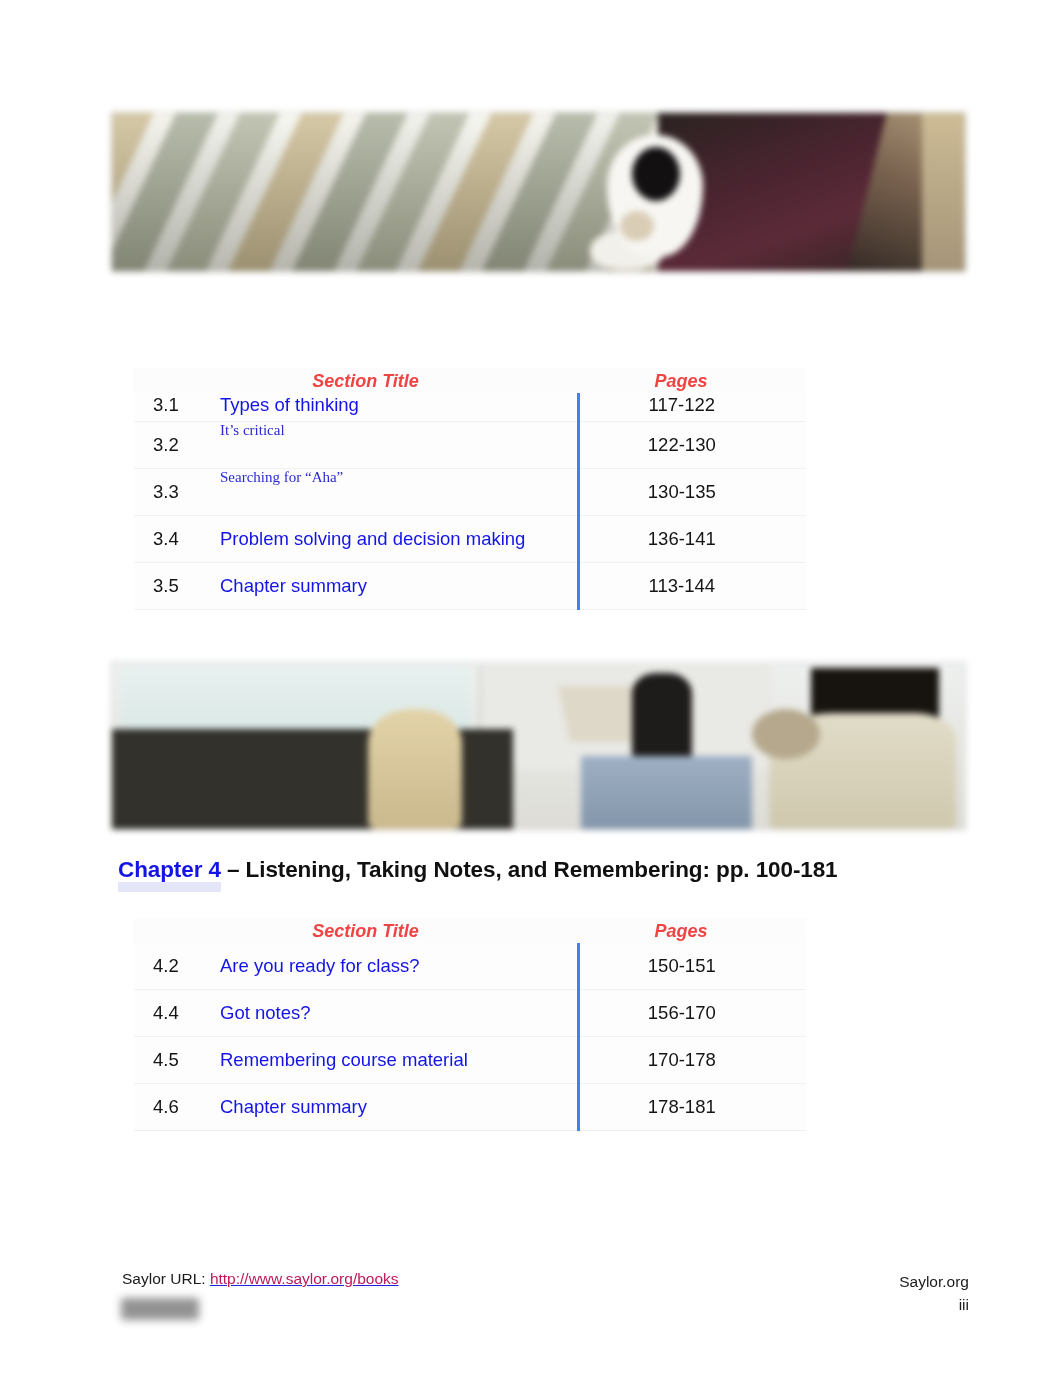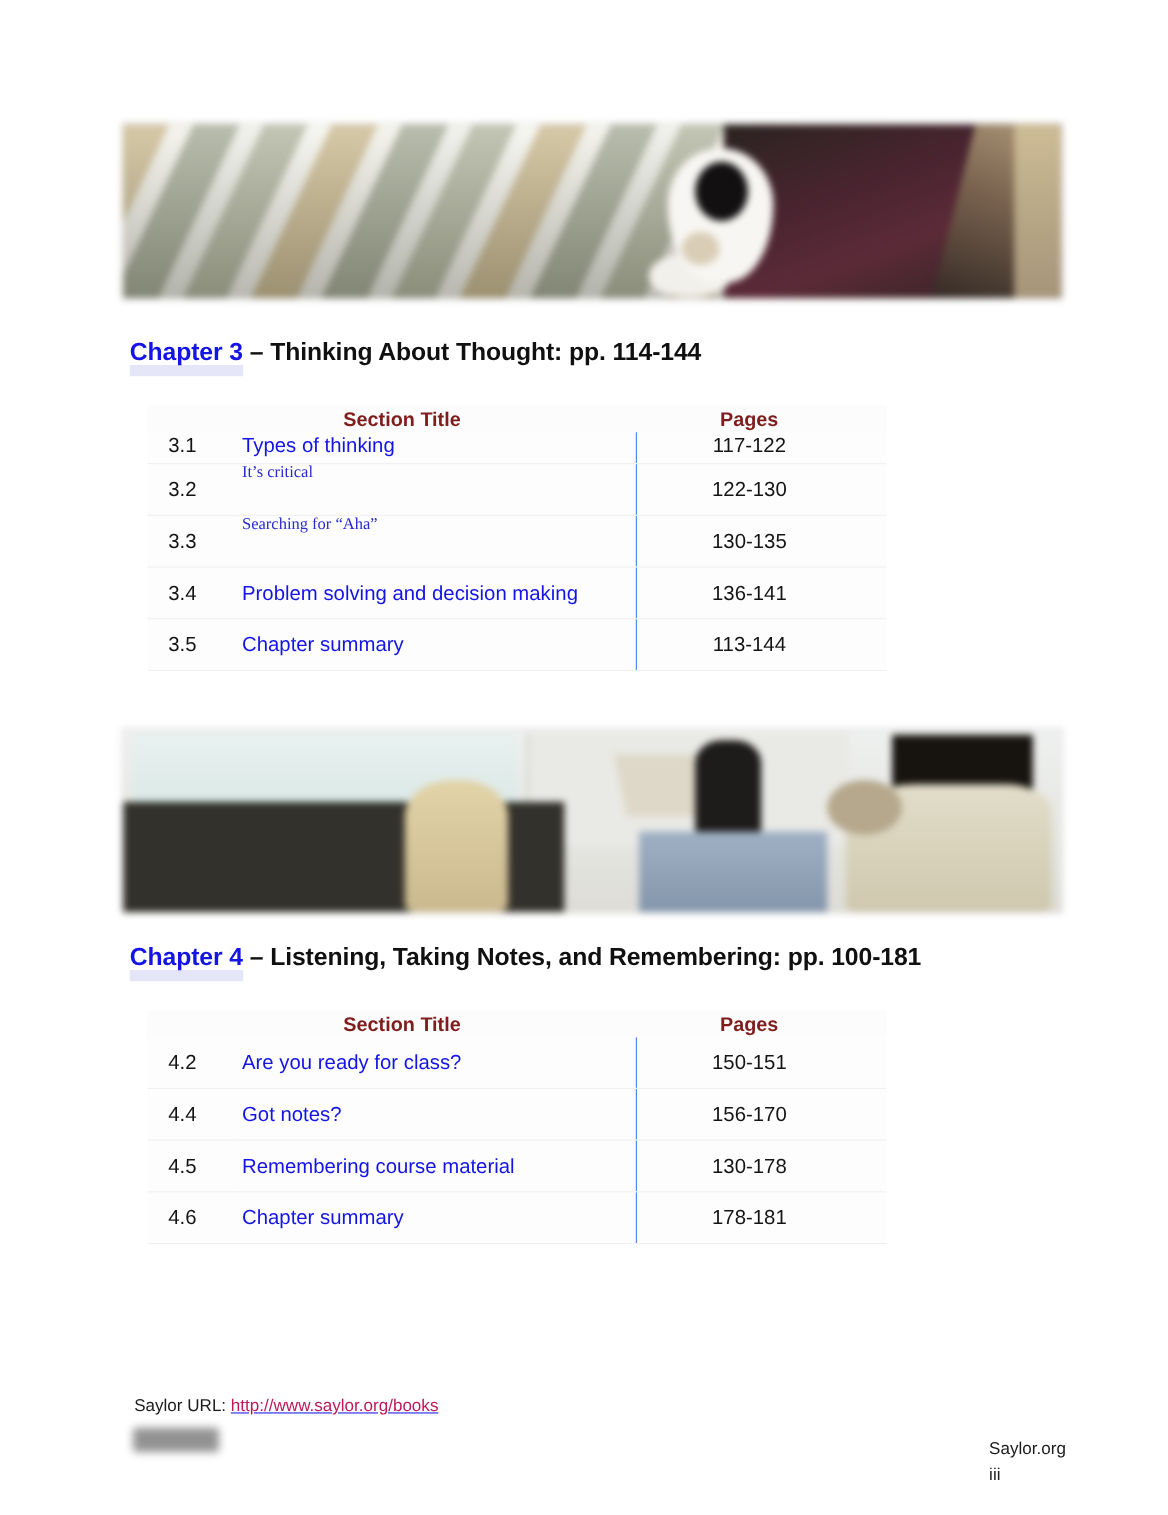--- a/index.html
+++ b/index.html
@@ -217,21 +217,22 @@
   .toc-table th, .toc-table td {
     border: none;
     padding: 0;
     vertical-align: top;
     background: #fdfdfd;
   }
 
   .hdr-row th {
     font-size: 18px;
     font-weight: bold;
-    color: #7f1d1d;
+    font-style: italic;
+    color: #ef4444;
     padding: 3px 0 1px 19px;
     background: #fcfcfc;
   }
   .hdr-row th.pages-h {
     text-align: center;
     padding-left: 0;
     padding-right: 22px;
   }
   .hdr-row th.sec-h { padding-left: 19px; }
 
@@ -251,21 +252,21 @@
   }
   .row td.title.serif {
     font-family: "Liberation Serif", serif;
     font-size: 15px;
     color: #2a2ad2;
   }
   .row td.pages {
     color: #141414;
     text-align: center;
     padding-right: 22px;
-    border-left: 1px solid #3b82f6;
+    border-left: 3px solid #3b82f6;
   }
 
   
   .row.r-first td { height: 26px; line-height: 24px; padding-top: 0; }
   .row.r-rest  td { height: 46px; line-height: 46px; padding-top: 0; padding-bottom: 0; }
 
   .row.r-first td.title.serif,
   .row.r-rest  td.title.serif { line-height: inherit; }
 
   
@@ -290,46 +291,43 @@
     height: 22px;
     background: #8d8d8d;
     border-radius: 2px;
     filter: blur(4px);
     opacity: .95;
   }
   .footer-right {
     position: absolute;
     right: 93px;
     top: 1270px;
+    text-align: right;
     font-size: 15.5px;
     color: #1b1b1b;
     line-height: 23px;
-    margin-top: 36px;
   }
 </style>
 </head>
 <body>
 
 <div class="page">
 
   <div class="banner" id="banner-top">
     <div class="bimg">
       <div class="tan-corner-l"></div>
       <div class="stripes"></div>
       <div class="stripes-shade"></div>
       <div class="dark-right"></div>
       <div class="blob-tail"></div>
       <div class="white-blob"></div>
       <div class="tan-corner-r"></div>
     </div>
   </div>
 
-  <div class="chapter-head" id="head-ch3">
-    <span class="chapter-link">Chapter 3</span><span class="head-rest"> – Thinking About Thought: pp. 114-144</span>
-  </div>
 
   <table class="toc-table" id="table-ch3">
     <colgroup>
       <col class="c-sec">
         <col class="c-title">
         <col class="c-pages">
     </colgroup>
     <thead>
       <tr class="hdr-row">
         <th class="sec-h" colspan="2">Section Title</th>
@@ -404,21 +402,21 @@
         <td class="pages">150-151</td>
       </tr>
       <tr class="row r-rest">
         <td class="sec">4.4</td>
         <td class="title">Got notes?</td>
         <td class="pages">156-170</td>
       </tr>
       <tr class="row r-rest">
         <td class="sec">4.5</td>
         <td class="title">Remembering course material</td>
-        <td class="pages">130-178</td>
+        <td class="pages">170-178</td>
       </tr>
       <tr class="row r-rest">
         <td class="sec">4.6</td>
         <td class="title">Chapter summary</td>
         <td class="pages">178-181</td>
       </tr>
     </tbody>
   </table>
 
   <div class="footer-left">

